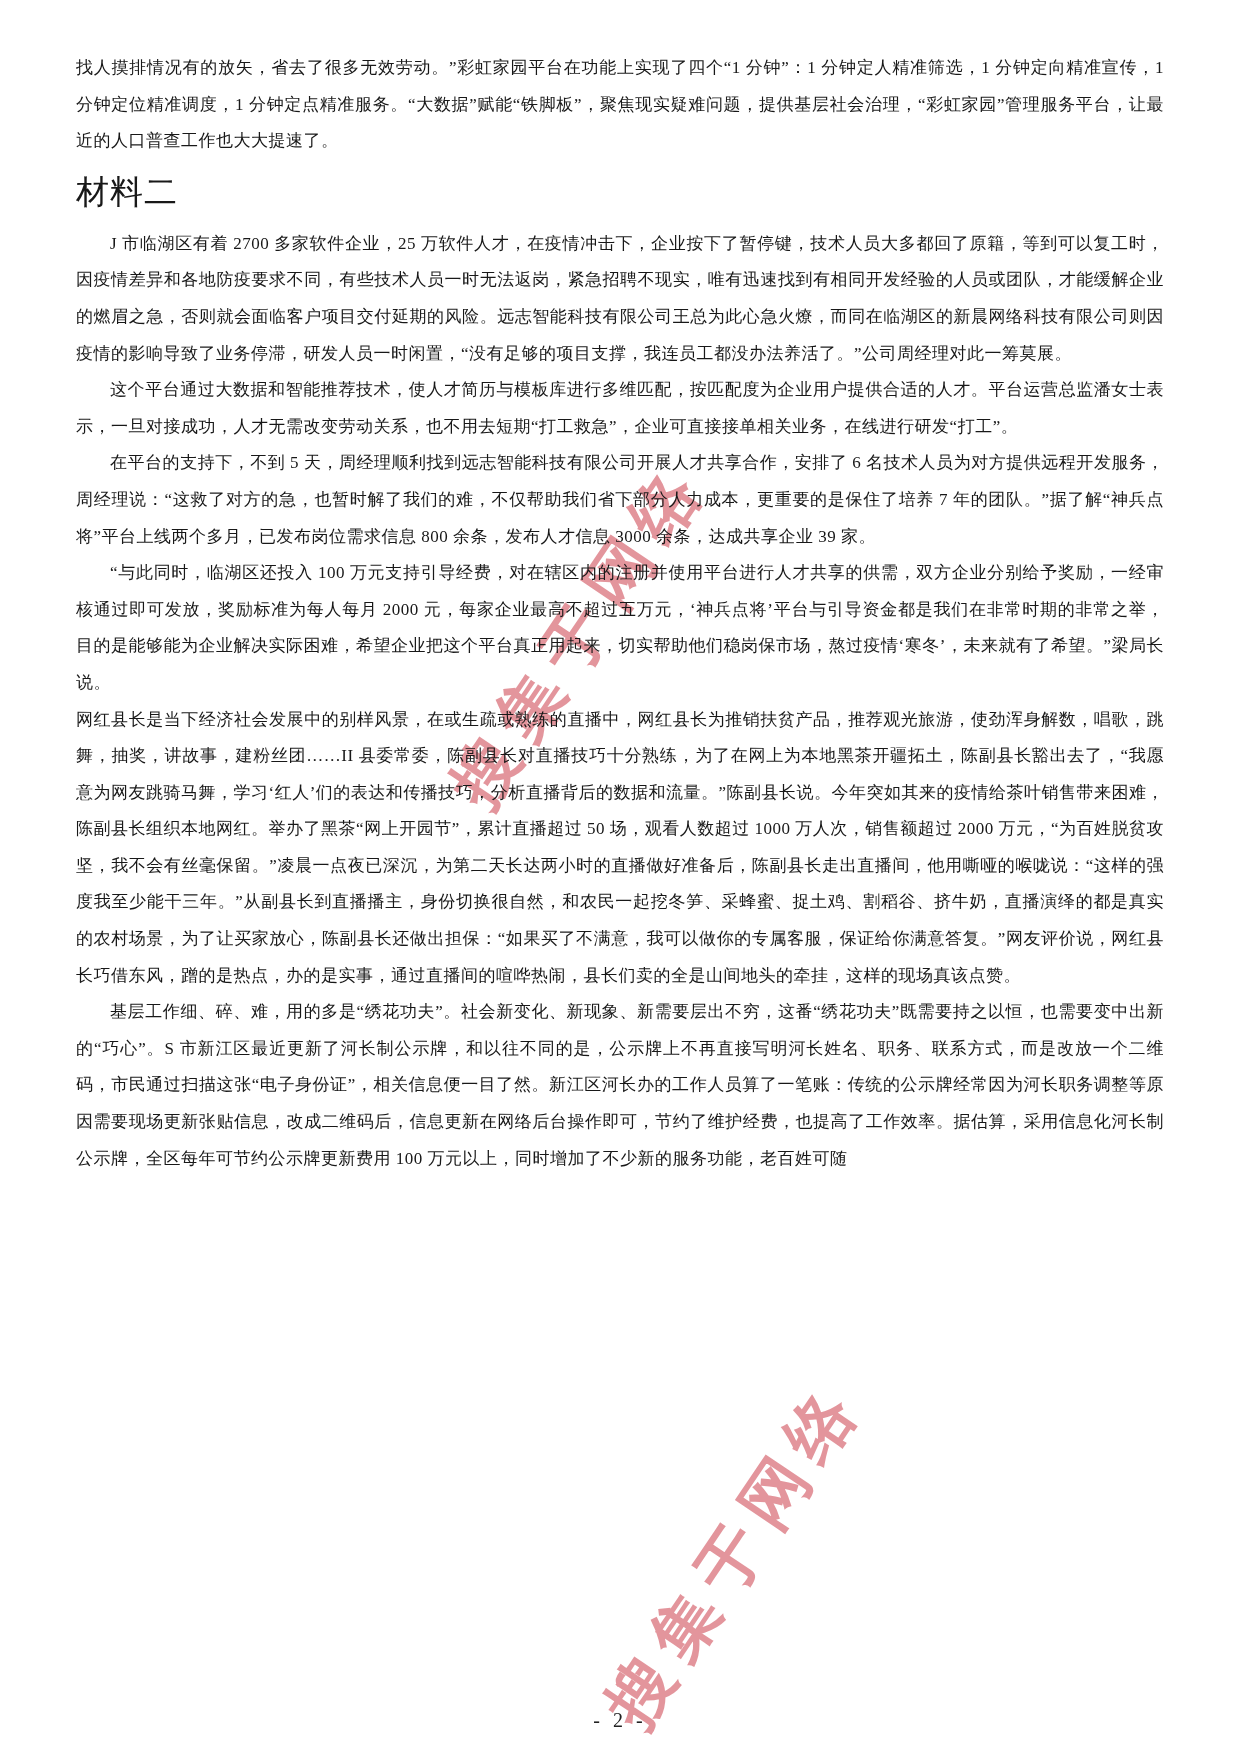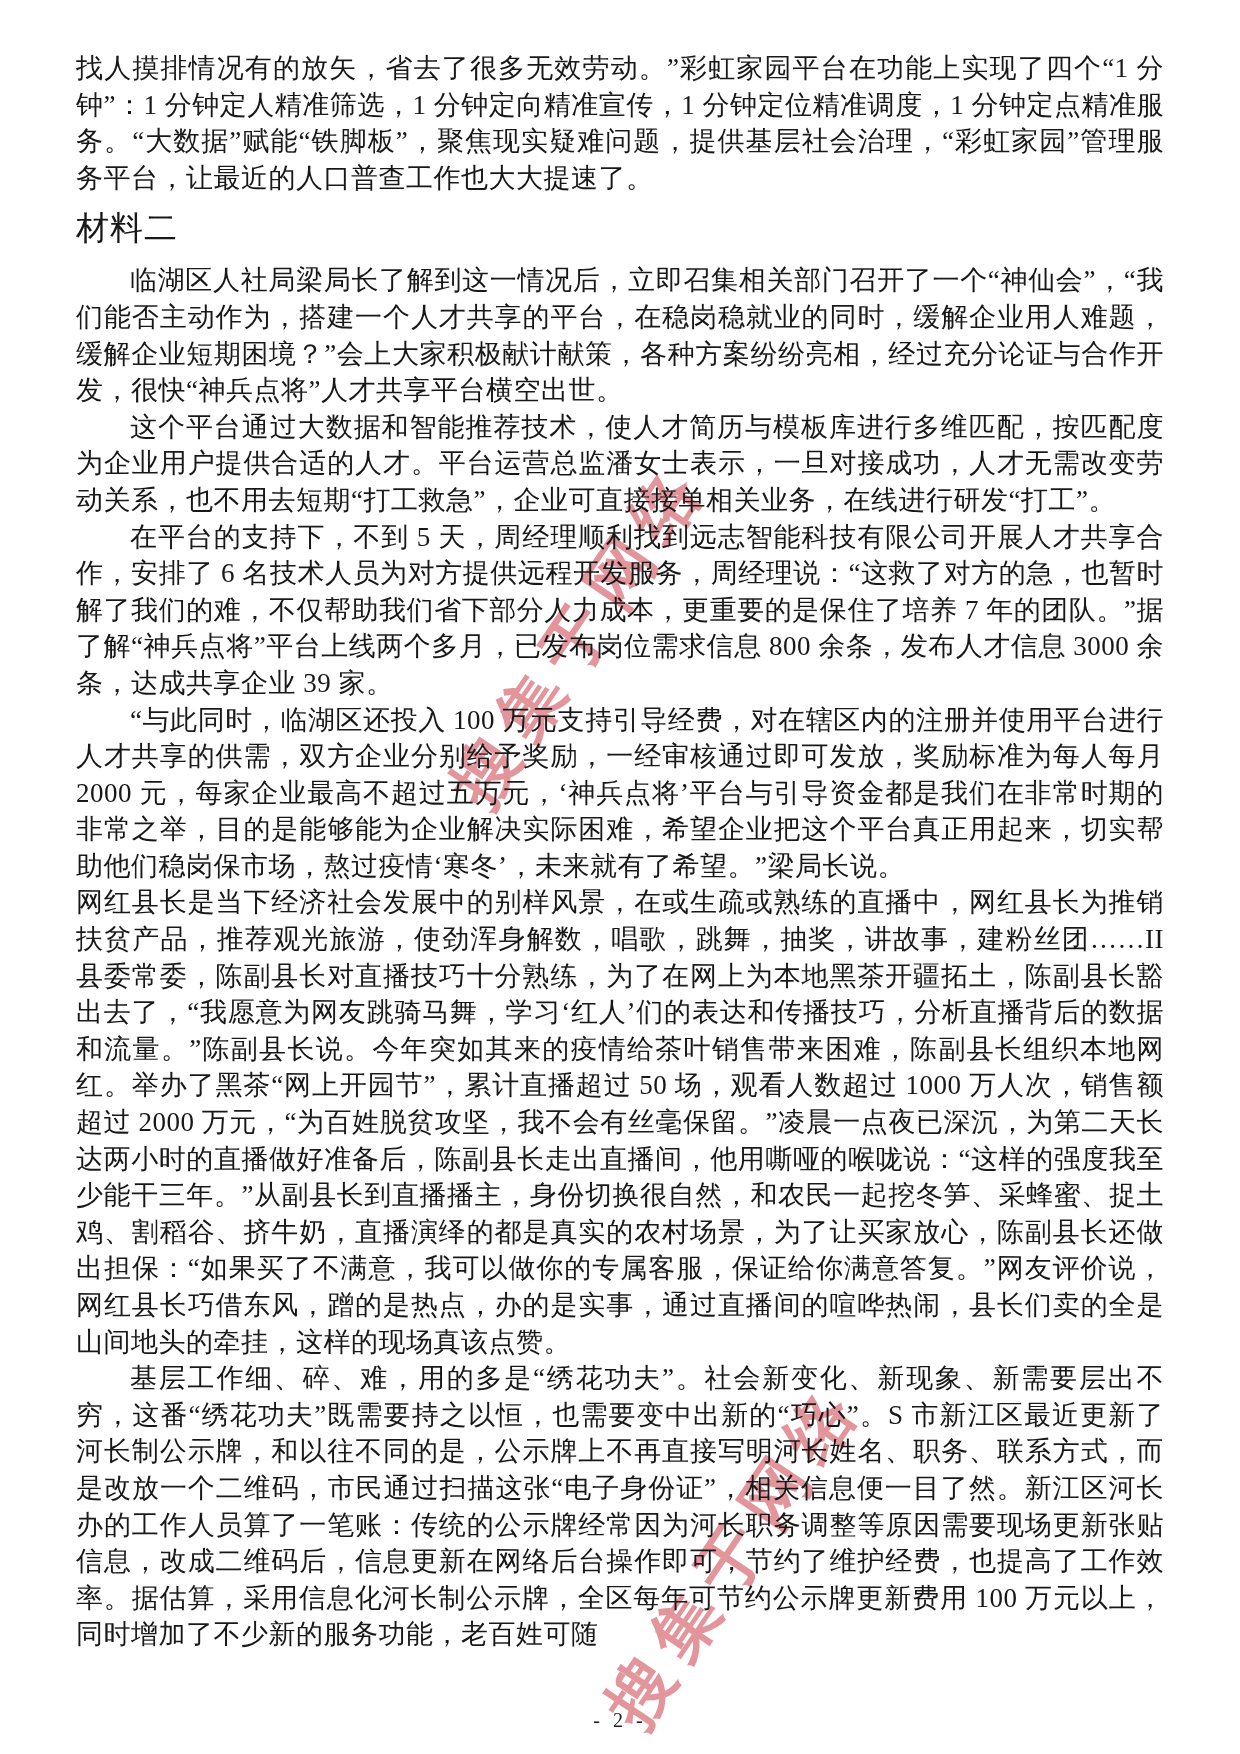--- a/index.html
+++ b/index.html
@@ -13,21 +13,21 @@
     font-family:"Liberation Serif","DejaVu Serif",serif;
     color:#181818;
   }
   .content{
     position:relative;
     z-index:2;
     padding:50px 76px 0 76px;
   }
   p.body-par{
     margin:0;
-    font-size:27px;
+    font-size:17px;
     line-height:36.6px;
     text-align:justify;
     letter-spacing:0.5px;
   }
   p.indent{ text-indent:2em; }
   h2.material-heading{
     margin:10px 0 12px 0;
     font-size:33px;
     font-weight:normal;
     line-height:44px;
@@ -74,21 +74,21 @@
 
   <div class="watermark wm-upper">搜集于网络</div>
   <div class="watermark wm-lower">搜集于网络</div>
 
   <div class="content">
 
     <p class="body-par">找人摸排情况有的放矢，省去了很多无效劳动。”彩虹家园平台在功能上实现了四个“1 分钟”：1 分钟定人精准筛选，1 分钟定向精准宣传，1 分钟定位精准调度，1 分钟定点精准服务。“大数据”赋能“铁脚板”，聚焦现实疑难问题，提供基层社会治理，“彩虹家园”管理服务平台，让最近的人口普查工作也大大提速了。</p>
 
     <h2 class="material-heading">材料二</h2>
 
-    <p class="body-par indent">临湖区人社局梁局长了解到这一情况后，立即召集相关部门召开了一个“神仙会”，“我们能否主动作为，搭建一个人才共享的平台，在稳岗稳就业的同时，缓解企业用人难题，缓解企业短期困境？”会上大家积极献计献策，各种方案纷纷亮相，经过充分论证与合作开发，很快“神兵点将”人才共享平台横空出世。</p>
+    <p class="body-par indent">J 市临湖区有着 2700 多家软件企业，25 万软件人才，在疫情冲击下，企业按下了暂停键，技术人员大多都回了原籍，等到可以复工时，因疫情差异和各地防疫要求不同，有些技术人员一时无法返岗，紧急招聘不现实，唯有迅速找到有相同开发经验的人员或团队，才能缓解企业的燃眉之急，否则就会面临客户项目交付延期的风险。远志智能科技有限公司王总为此心急火燎，而同在临湖区的新晨网络科技有限公司则因疫情的影响导致了业务停滞，研发人员一时闲置，“没有足够的项目支撑，我连员工都没办法养活了。”公司周经理对此一筹莫展。</p>
     <p class="body-par indent">这个平台通过大数据和智能推荐技术，使人才简历与模板库进行多维匹配，按匹配度为企业用户提供合适的人才。平台运营总监潘女士表示，一旦对接成功，人才无需改变劳动关系，也不用去短期“打工救急”，企业可直接接单相关业务，在线进行研发“打工”。</p>
     <p class="body-par indent">在平台的支持下，不到 5 天，周经理顺利找到远志智能科技有限公司开展人才共享合作，安排了 6 名技术人员为对方提供远程开发服务，周经理说：“这救了对方的急，也暂时解了我们的难，不仅帮助我们省下部分人力成本，更重要的是保住了培养 7 年的团队。”据了解“神兵点将”平台上线两个多月，已发布岗位需求信息 800 余条，发布人才信息 3000 余条，达成共享企业 39 家。</p>
     <p class="body-par indent">“与此同时，临湖区还投入 100 万元支持引导经费，对在辖区内的注册并使用平台进行人才共享的供需，双方企业分别给予奖励，一经审核通过即可发放，奖励标准为每人每月 2000 元，每家企业最高不超过五万元，‘神兵点将’平台与引导资金都是我们在非常时期的非常之举，目的是能够能为企业解决实际困难，希望企业把这个平台真正用起来，切实帮助他们稳岗保市场，熬过疫情‘寒冬’，未来就有了希望。”梁局长说。</p>
     <p class="body-par">网红县长是当下经济社会发展中的别样风景，在或生疏或熟练的直播中，网红县长为推销扶贫产品，推荐观光旅游，使劲浑身解数，唱歌，跳舞，抽奖，讲故事，建粉丝团……II 县委常委，陈副县长对直播技巧十分熟练，为了在网上为本地黑茶开疆拓土，陈副县长豁出去了，“我愿意为网友跳骑马舞，学习‘红人’们的表达和传播技巧，分析直播背后的数据和流量。”陈副县长说。今年突如其来的疫情给茶叶销售带来困难，陈副县长组织本地网红。举办了黑茶“网上开园节”，累计直播超过 50 场，观看人数超过 1000 万人次，销售额超过 2000 万元，“为百姓脱贫攻坚，我不会有丝毫保留。”凌晨一点夜已深沉，为第二天长达两小时的直播做好准备后，陈副县长走出直播间，他用嘶哑的喉咙说：“这样的强度我至少能干三年。”从副县长到直播播主，身份切换很自然，和农民一起挖冬笋、采蜂蜜、捉土鸡、割稻谷、挤牛奶，直播演绎的都是真实的农村场景，为了让买家放心，陈副县长还做出担保：“如果买了不满意，我可以做你的专属客服，保证给你满意答复。”网友评价说，网红县长巧借东风，蹭的是热点，办的是实事，通过直播间的喧哗热闹，县长们卖的全是山间地头的牵挂，这样的现场真该点赞。</p>
 
 
     <p class="body-par indent">基层工作细、碎、难，用的多是“绣花功夫”。社会新变化、新现象、新需要层出不穷，这番“绣花功夫”既需要持之以恒，也需要变中出新的“巧心”。S 市新江区最近更新了河长制公示牌，和以往不同的是，公示牌上不再直接写明河长姓名、职务、联系方式，而是改放一个二维码，市民通过扫描这张“电子身份证”，相关信息便一目了然。新江区河长办的工作人员算了一笔账：传统的公示牌经常因为河长职务调整等原因需要现场更新张贴信息，改成二维码后，信息更新在网络后台操作即可，节约了维护经费，也提高了工作效率。据估算，采用信息化河长制公示牌，全区每年可节约公示牌更新费用 100 万元以上，同时增加了不少新的服务功能，老百姓可随</p>
 
   </div>
 

